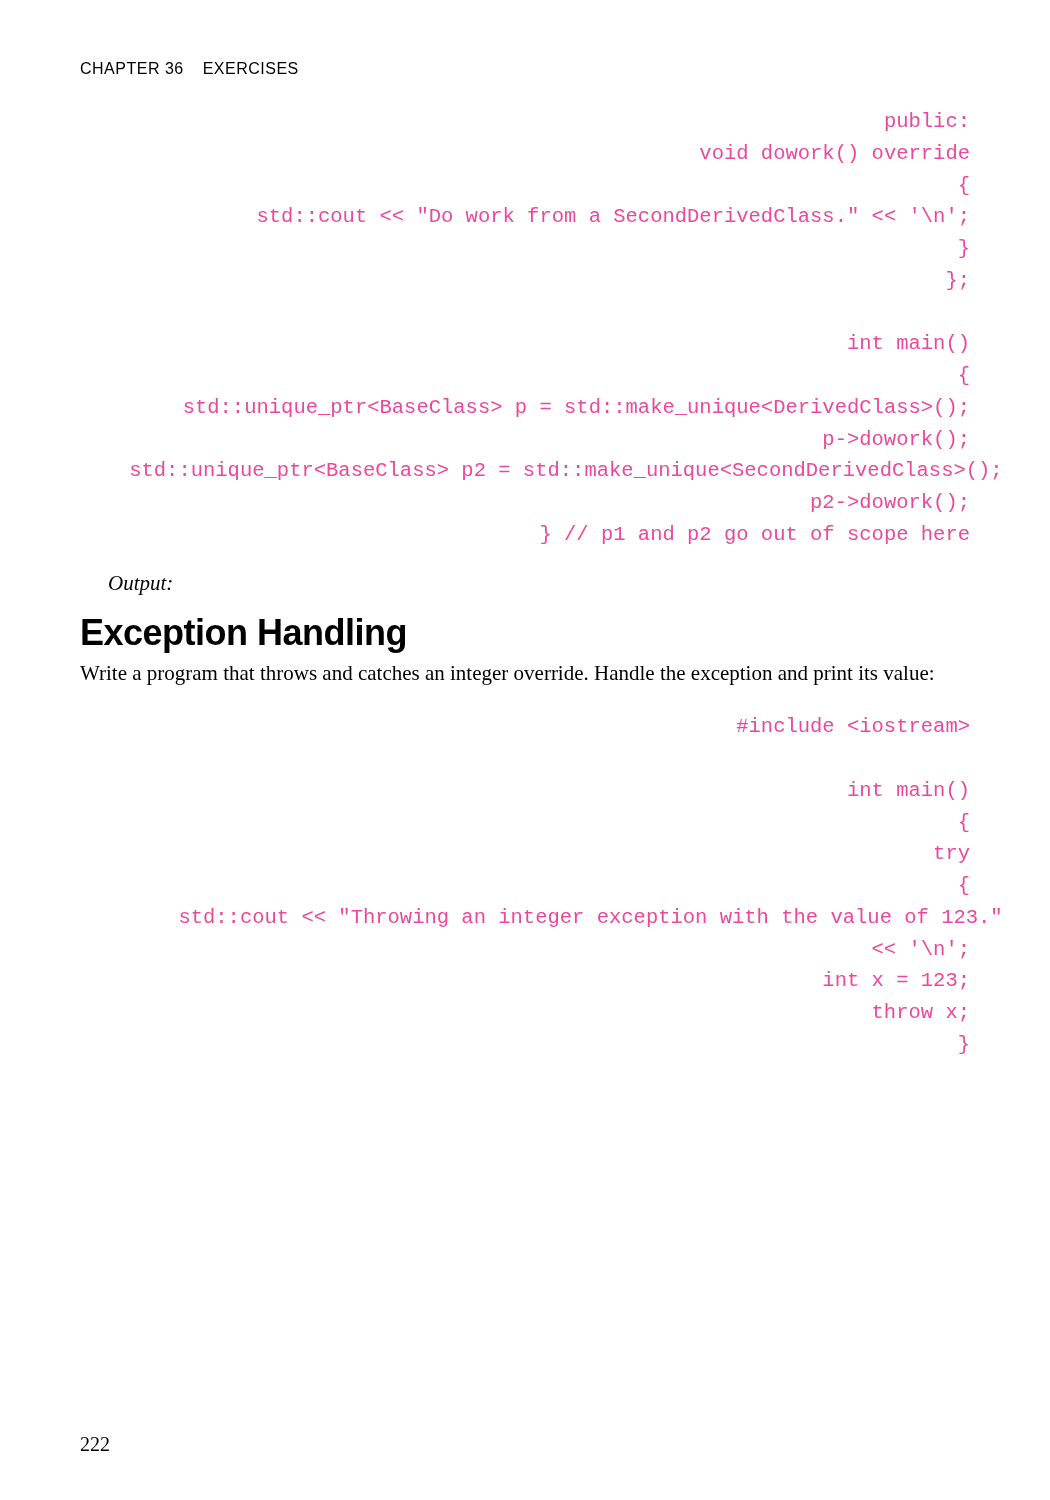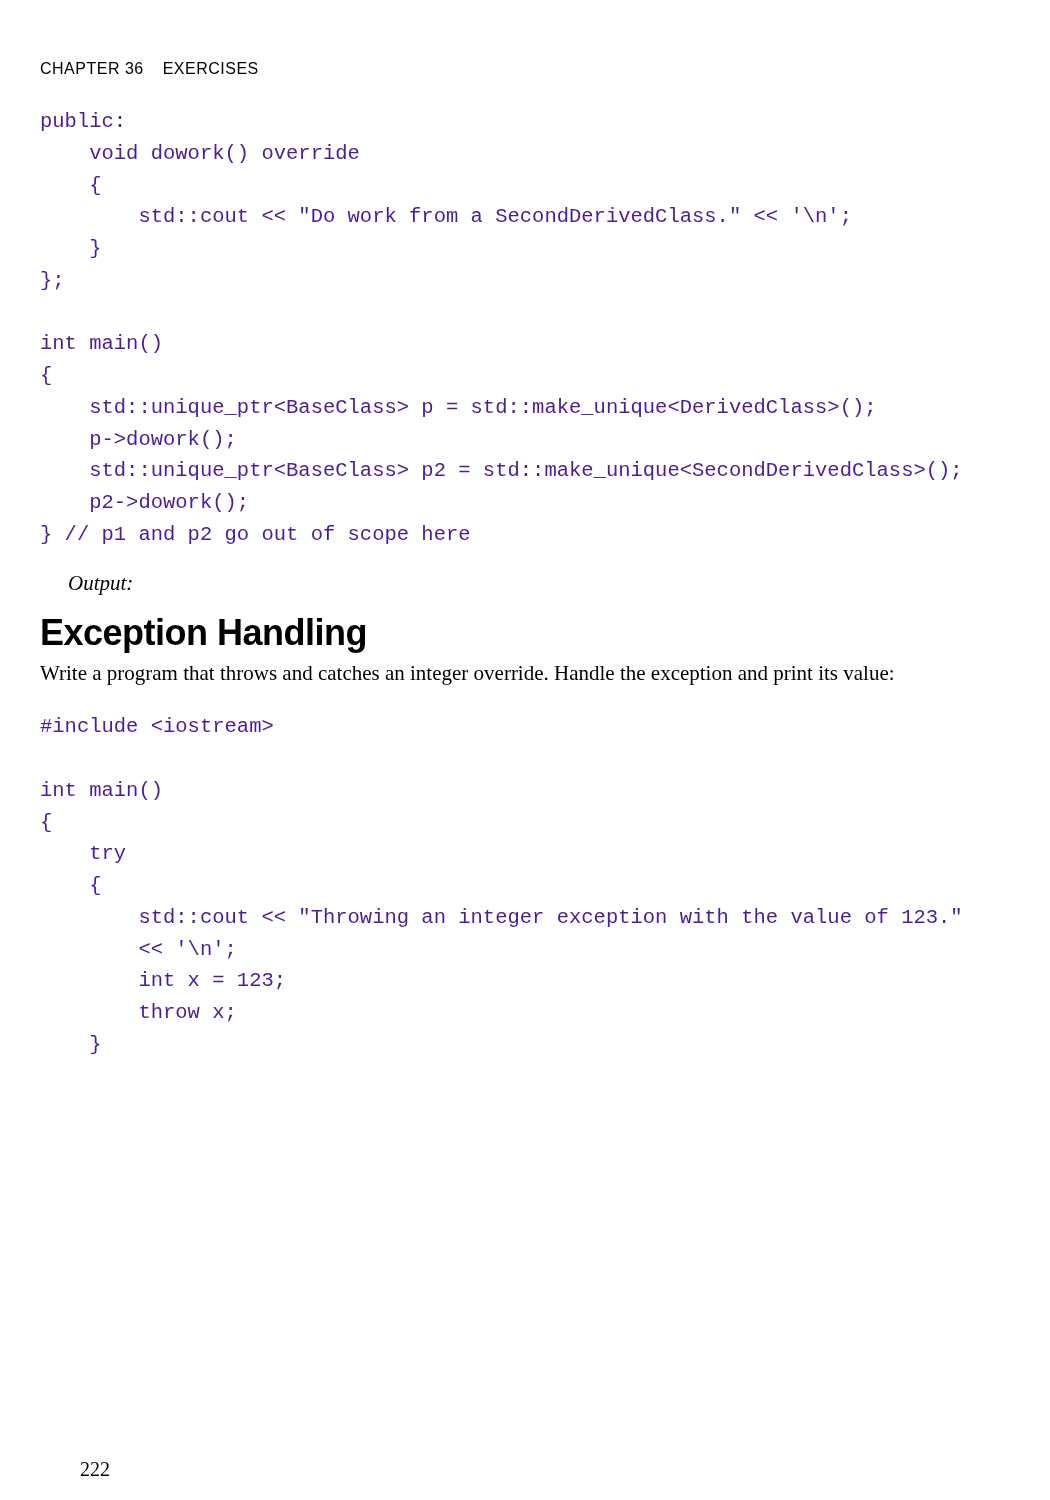--- a/index.html
+++ b/index.html
@@ -6,41 +6,42 @@
     margin: 0;
     padding: 0;
     background: #fff;
     font-family: Georgia, 'Times New Roman', serif;
     color: #000;
   }
   .page {
     width: 1050px;
     height: 1500px;
     position: relative;
-    padding: 60px 80px 50px 40px;
+    padding: 60px 80px 50px 80px;
     box-sizing: border-box;
   }
   .running-header {
     font-family: 'Arial Narrow', Arial, sans-serif;
     font-size: 16px;
     letter-spacing: 0.5px;
     color: #000;
     margin-bottom: 28px;
     font-stretch: condensed;
   }
   .running-header .chap {
     margin-right: 14px;
   }
   pre.code {
     font-family: 'Lucida Console', 'Courier New', monospace;
     font-size: 20.5px;
     line-height: 1.55;
     margin: 0 0 20px 0;
     white-space: pre;
-    color: #4c1d95;
+    color: #ec4899;
+    text-align: right;
   }
   .output-label {
     font-style: italic;
     font-family: Georgia, 'Times New Roman', serif;
     font-size: 21px;
     margin: 16px 0 16px 28px;
   }
   .output-box {
     border-top: 2px solid #b8b8b8;
     border-bottom: 2px solid #b8b8b8;
@@ -62,21 +63,21 @@
     letter-spacing: -0.5px;
   }
   p.body {
     font-family: Georgia, 'Times New Roman', serif;
     font-size: 21px;
     line-height: 1.5;
     margin: 0 0 22px 0;
   }
   .page-number {
     position: absolute;
-    bottom: 19px;
+    bottom: 44px;
     left: 80px;
     font-family: Georgia, 'Times New Roman', serif;
     font-size: 20px;
   }
 </style>
 </head>
 <body>
 
 <div class="page">
 

